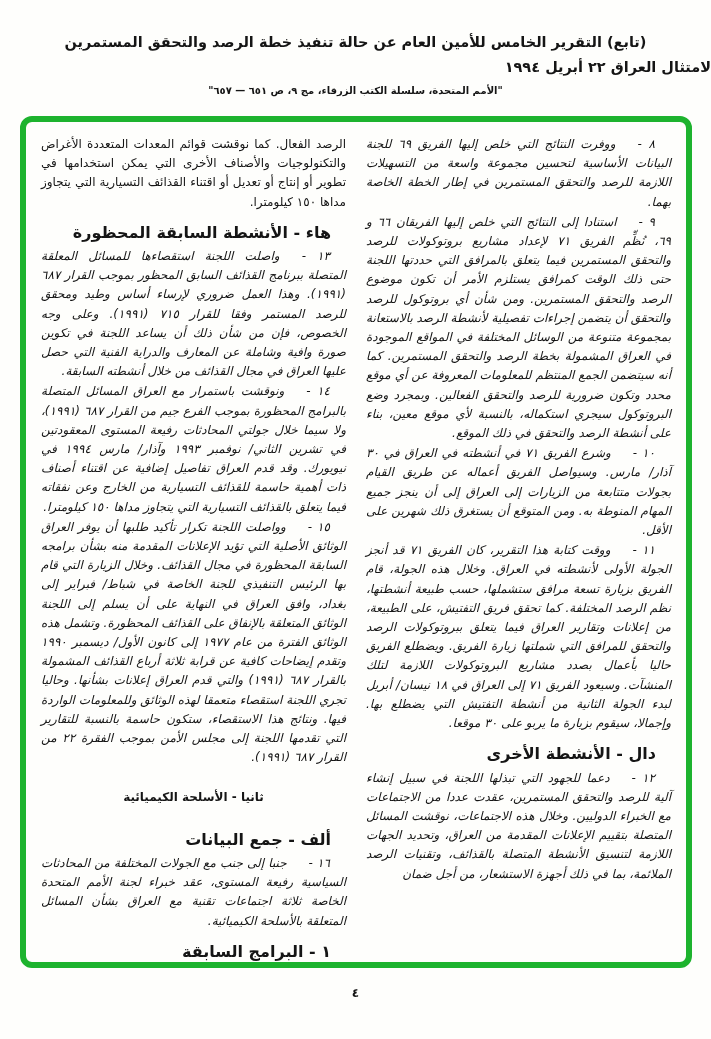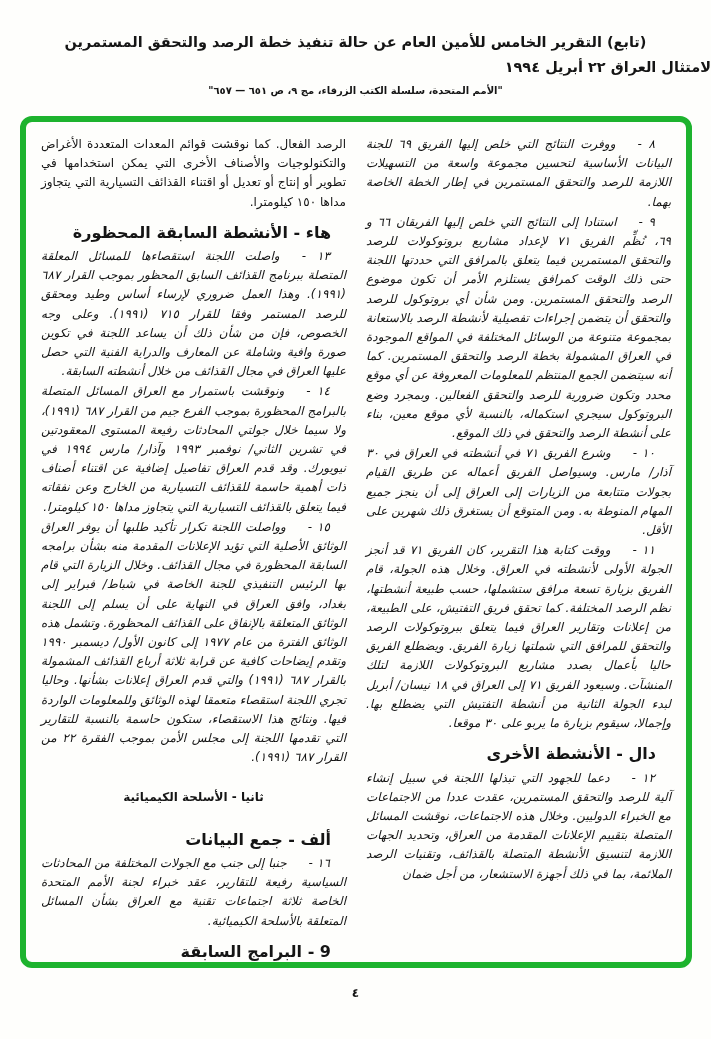--- a/index.html
+++ b/index.html
@@ -125,22 +125,22 @@
       </div>
 
       <div class="col">
         <p class="cont-para">الرصد الفعال. كما نوقشت قوائم المعدات المتعددة الأغراض والتكنولوجيات والأصناف الأخرى التي يمكن استخدامها في تطوير أو إنتاج أو تعديل أو اقتناء القذائف التسيارية التي يتجاوز مداها ١٥٠ كيلومترا.</p>
         <div class="sec-heading">هاء - الأنشطة السابقة المحظورة</div>
         <p class="num-para"><span class="pnum">١٣ -</span><span>واصلت اللجنة استقصاءها للمسائل المعلقة المتصلة ببرنامج القذائف السابق المحظور بموجب القرار ٦٨٧ (١٩٩١). وهذا العمل ضروري لإرساء أساس وطيد ومحقق للرصد المستمر وفقا للقرار ٧١٥ (١٩٩١). وعلى وجه الخصوص، فإن من شأن ذلك أن يساعد اللجنة في تكوين صورة وافية وشاملة عن المعارف والدراية الفنية التي حصل عليها العراق في مجال القذائف من خلال أنشطته السابقة.</span></p>
         <p class="num-para"><span class="pnum">١٤ -</span><span>ونوقشت باستمرار مع العراق المسائل المتصلة بالبرامج المحظورة بموجب الفرع جيم من القرار ٦٨٧ (١٩٩١)، ولا سيما خلال جولتي المحادثات رفيعة المستوى المعقودتين في تشرين الثاني/ نوفمبر ١٩٩٣ وآذار/ مارس ١٩٩٤ في نيويورك. وقد قدم العراق تفاصيل إضافية عن اقتناء أصناف ذات أهمية حاسمة للقذائف التسيارية من الخارج وعن نفقاته فيما يتعلق بالقذائف التسيارية التي يتجاوز مداها ١٥٠ كيلومترا.</span></p>
         <p class="num-para"><span class="pnum">١٥ -</span><span>وواصلت اللجنة تكرار تأكيد طلبها أن يوفر العراق الوثائق الأصلية التي تؤيد الإعلانات المقدمة منه بشأن برامجه السابقة المحظورة في مجال القذائف. وخلال الزيارة التي قام بها الرئيس التنفيذي للجنة الخاصة في شباط/ فبراير إلى بغداد، وافق العراق في النهاية على أن يسلم إلى اللجنة الوثائق المتعلقة بالإنفاق على القذائف المحظورة. وتشمل هذه الوثائق الفترة من عام ١٩٧٧ إلى كانون الأول/ ديسمبر ١٩٩٠ وتقدم إيضاحات كافية عن قرابة ثلاثة أرباع القذائف المشمولة بالقرار ٦٨٧ (١٩٩١) والتي قدم العراق إعلانات بشأنها. وحاليا تجري اللجنة استقصاء متعمقا لهذه الوثائق وللمعلومات الواردة فيها. ونتائج هذا الاستقصاء، ستكون حاسمة بالنسبة للتقارير التي تقدمها اللجنة إلى مجلس الأمن بموجب الفقرة ٢٢ من القرار ٦٨٧ (١٩٩١).</span></p>
         <div class="sec-heading-center">ثانيا - الأسلحة الكيميائية</div>
         <div class="sec-heading">ألف - جمع البيانات</div>
-        <p class="num-para"><span class="pnum">١٦ -</span><span>جنبا إلى جنب مع الجولات المختلفة من المحادثات السياسية رفيعة للتقارير، عقد خبراء لجنة الأمم المتحدة الخاصة ثلاثة اجتماعات تقنية مع العراق بشأن المسائل المتعلقة بالأسلحة الكيميائية.</span></p>
-        <div class="sec-heading">9 - البرامج السابقة</div>
+        <p class="num-para"><span class="pnum">١٦ -</span><span>جنبا إلى جنب مع الجولات المختلفة من المحادثات السياسية رفيعة المستوى، عقد خبراء لجنة الأمم المتحدة الخاصة ثلاثة اجتماعات تقنية مع العراق بشأن المسائل المتعلقة بالأسلحة الكيميائية.</span></p>
+        <div class="sec-heading">١ - البرامج السابقة</div>
         <p class="num-para"><span class="pnum">١٧ -</span><span>أثناء الاجتماع المعقود في نيويورك في تشرين الثاني/ نوفمبر ١٩٩٣، أكد العراق أنه يحاول الوفاء بجميع</span></p>
       </div>
 
     </div>
   </div>
 
   <div class="page-number">٤</div>
 
 </div>
 

